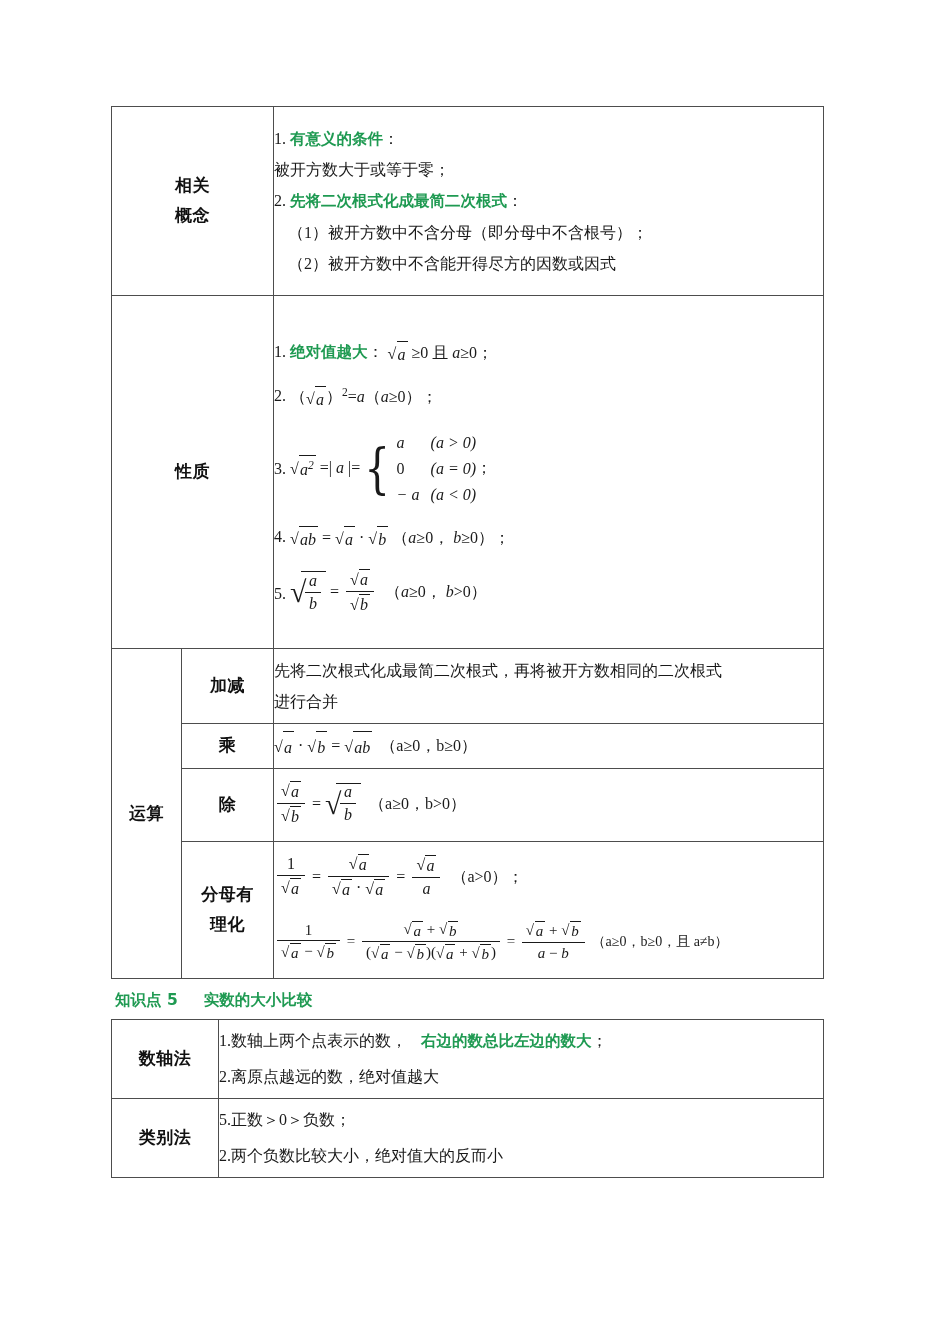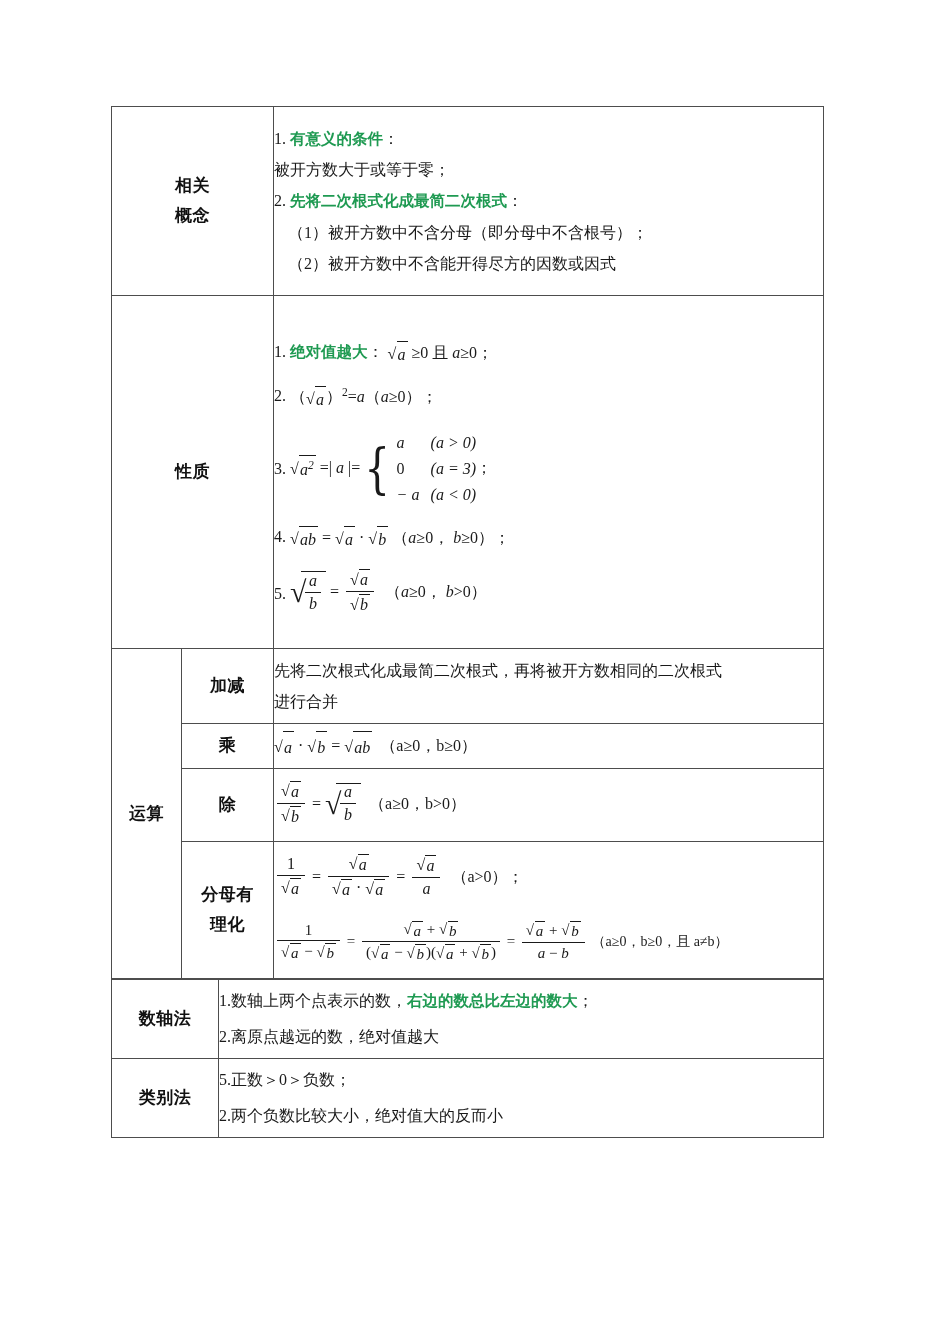--- a/index.html
+++ b/index.html
@@ -135,20 +135,21 @@
   .cell2 {
     padding: 6px 10px 6px 12px;
     font-size: 16px;
     line-height: 2.25;
   }
   .greenrun {
     color: #1f9a52;
     font-family: "DejaVu Sans", "Liberation Sans", sans-serif;
     font-weight: bold;
     font-size: 15.5px;
+    margin-left: 14px;
   }
 </style>
 </head>
 <body>
 
 <div class="page">
 
   <table class="doc">
     <colgroup>
       <col style="width:70px">
@@ -200,21 +201,21 @@
           </div>
 
           <div class="ln" style="margin-bottom:16px">
             <span class="num" style="vertical-align:middle">3.</span>
             <span class="math">
               <span class="sqrt"><span class="rad">√</span><span class="radicand it">a<span class="sup">2</span></span></span>
               =| <span class="it">a</span> |=<span class="cases">
                 <span class="brace">{</span>
                 <span class="rows">
                   <div><span class="cv it">a</span><span class="it">(a &gt; 0)</span></div>
-                  <div><span class="cv">0</span><span class="it">(a = 3)</span></div>
+                  <div><span class="cv">0</span><span class="it">(a = 0)</span></div>
                   <div><span class="cv it">− a</span><span class="it">(a &lt; 0)</span></div>
                 </span>
               </span><span>；</span>
             </span>
           </div>
 
           <div class="ln" style="margin-bottom:18px">
             <span class="num">4.</span>
             <span class="math">
               <span class="sqrt"><span class="rad">√</span><span class="radicand it">ab</span></span>
@@ -330,20 +331,23 @@
               <span style="font-size:14px">（a≥0，b≥0，且 a≠b）</span>
             </span>
           </div>
 
         </td>
       </tr>
 
     </tbody>
   </table>
 
+  <div class="kp">
+    <span>知识点 5</span><span class="kp-gap"></span><span>实数的大小比较</span>
+  </div>
 
   <table class="doc">
     <colgroup>
       <col style="width:107px">
       <col>
     </colgroup>
     <tbody>
       <tr>
         <td class="lbl" style="height:78px">
           <div>数轴法</div>

